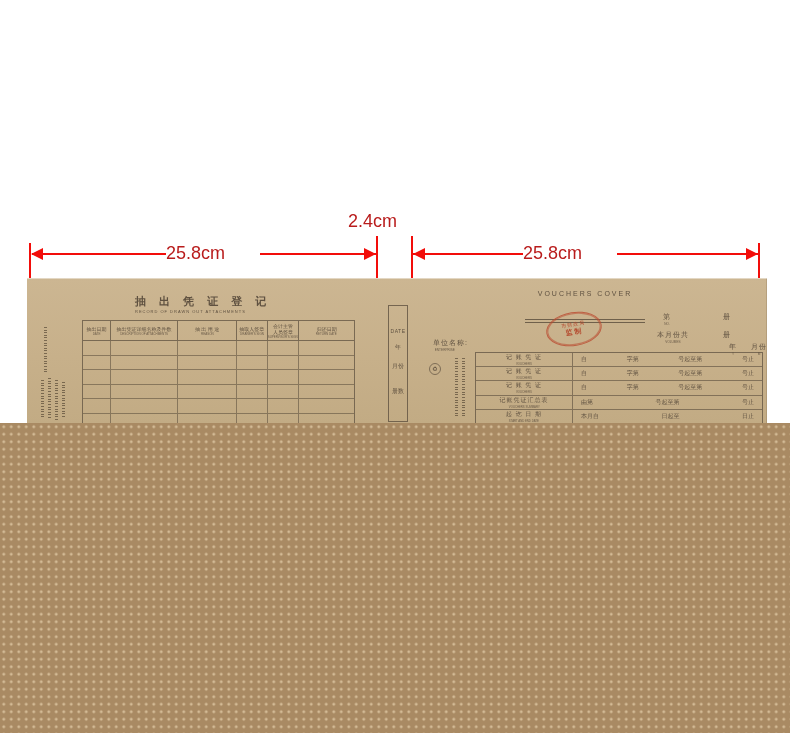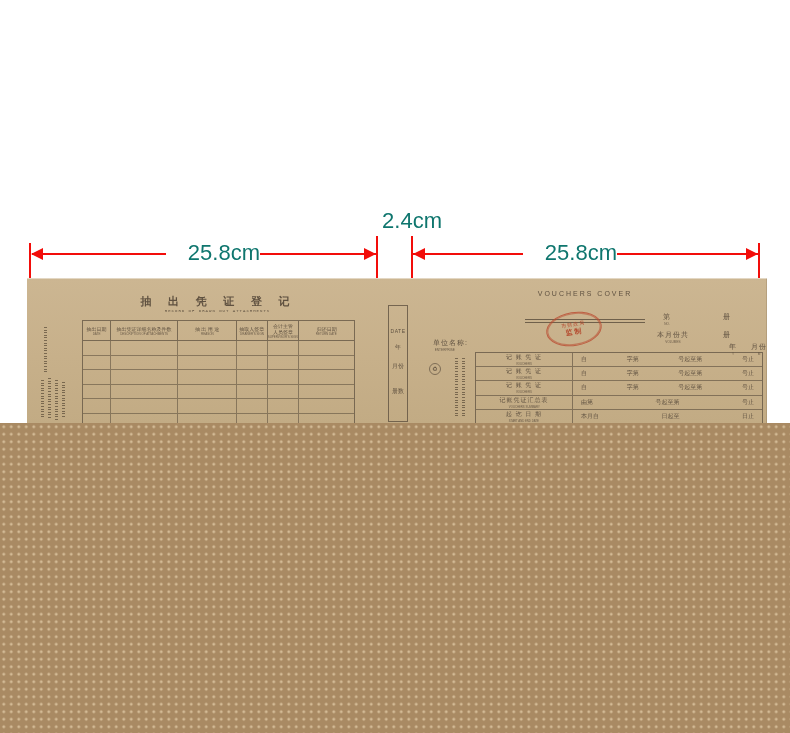--- a/index.html
+++ b/index.html
@@ -5,21 +5,21 @@
   html,body{margin:0;padding:0;background:#fff;}
   #stage{position:relative;width:790px;height:733px;background:#ffffff;overflow:hidden;
          font-family:"Liberation Sans","DejaVu Sans",sans-serif;color:#5f5140;}
   .abs{position:absolute;}
   
   .dimline{position:absolute;height:2px;background:#f20d0a;top:253px;}
   .tick{position:absolute;width:2px;background:#f20d0a;}
   .arr{position:absolute;width:0;height:0;top:248px;}
   .arr.l{border-top:6px solid transparent;border-bottom:6px solid transparent;border-right:12px solid #f20d0a;}
   .arr.r{border-top:6px solid transparent;border-bottom:6px solid transparent;border-left:12px solid #f20d0a;}
-  .dimlabel{position:absolute;font-size:22px;color:#0f766e;background:#fff;text-align:right;
+  .dimlabel{position:absolute;font-size:18px;color:#b91c1c;background:#fff;text-align:left;
             line-height:30px;letter-spacing:0px;}
   
   #paper{position:absolute;left:27px;top:278px;width:740px;height:145px;
          background:linear-gradient(180deg,#ccb692 0%,#c7b08a 55%,#c2ab84 100%);
          box-shadow:inset 0 1px 0 rgba(255,255,255,.45), inset -1px 0 0 rgba(120,100,70,.25);
          overflow:hidden;}
   .ink{color:#5f5140;}
   .cn-title{font-weight:bold;letter-spacing:5px;font-size:11px;white-space:nowrap;}
   .en-tiny{font-size:4px;letter-spacing:1px;white-space:nowrap;}
   
@@ -87,21 +87,21 @@
     <div class="arr l" style="left:413px;"></div>
     <div class="arr r" style="left:746px;"></div>
     <div class="dimlabel" style="left:166px;top:238px;width:94px;">25.8cm</div>
     <div class="dimlabel" style="left:348px;top:206px;width:94px;background:transparent;">2.4cm</div>
     <div class="dimlabel" style="left:523px;top:238px;width:94px;">25.8cm</div>
   </div>
 
   <div id="paper">
 
     <div>
-      <div class="abs" style="left:108px;top:16px;width:165px;text-align:center;font-family:Liberation Mono, monospace;">
+      <div class="abs" style="left:108px;top:16px;width:165px;">
         <div class="cn-title ink">抽 出 凭 证 登 记</div>
         <div class="en-tiny ink">RECORD OF DRAWN OUT ATTACHMENTS</div>
       </div>
 
       <div id="barcode"></div>
       <div class="micro" style="left:17px;top:49px;height:46px;"></div>
       <div class="micro" style="left:14px;top:102px;height:38px;"></div>
       <div class="micro" style="left:21px;top:100px;height:42px;"></div>
       <div class="micro" style="left:28px;top:102px;height:40px;"></div>
       <div class="micro" style="left:35px;top:104px;height:36px;"></div>

